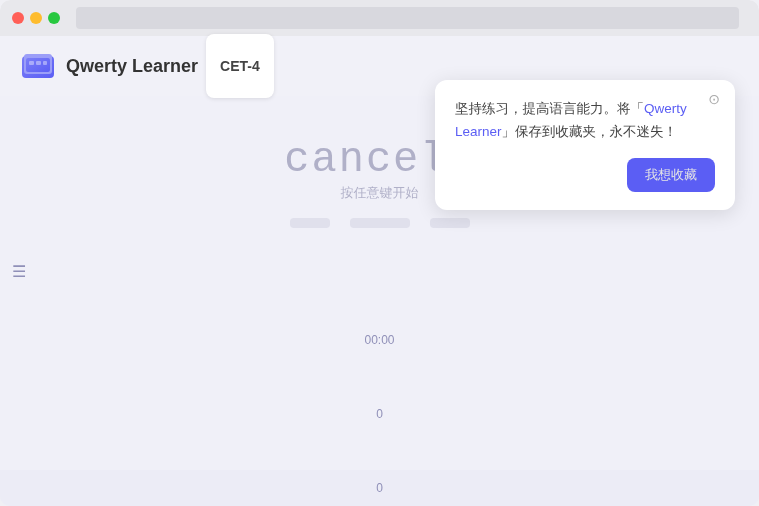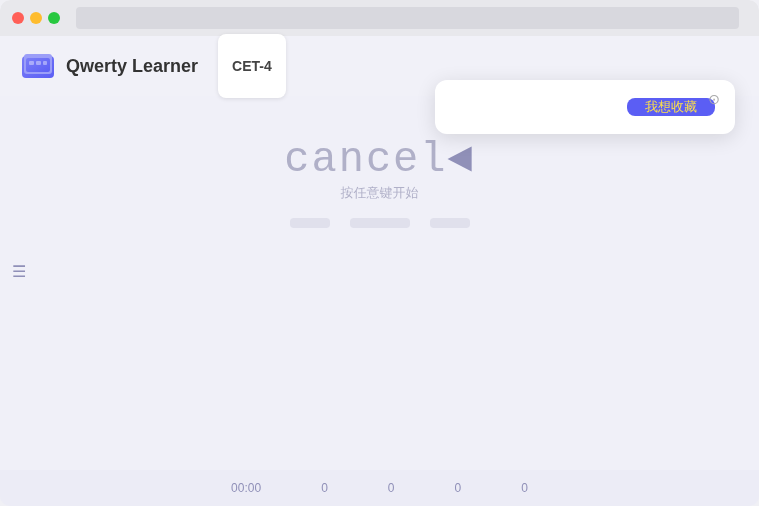--- a/index.html
+++ b/index.html
@@ -80,21 +80,21 @@
       height: 36px;
     }
 
     .logo-text {
       font-size: 18px;
       font-weight: 600;
       color: #333;
     }
 
     .cet-badge {
-      margin-left: 20px;
+      margin-left: 8px;
       padding: 24px 14px;
       background: white;
       border-radius: 8px;
       font-size: 14px;
       font-weight: 600;
       color: #444;
       box-shadow: 0 1px 4px rgba(0,0,0,0.1);
     }
 
     
@@ -131,23 +131,23 @@
       margin-bottom: 14px;
     }
 
     .tooltip-text .highlight {
       color: #5b5ef4;
     }
 
     .bookmark-btn {
       display: block;
       margin-left: auto;
-      padding: 0 18px;
+      padding: 8px 18px;
       background: #5b5ef4;
-      color: #fde047;
+      color: #e5e5e5;
       border: none;
       border-radius: 8px;
       font-size: 13px;
       cursor: pointer;
       font-family: inherit;
     }
 
     
     .main-content {
       display: flex;
@@ -206,20 +206,21 @@
       position: absolute;
       bottom: 0;
       width: 100%;
       height: 36px;
       background: rgba(235, 235, 245, 0.9);
       display: flex;
       align-items: center;
       justify-content: center;
       gap: 60px;
       padding: 0 20px;
+      flex-direction: column;
     }
 
     .bottom-stat-value {
       font-size: 12px;
       color: #9090b8;
     }
 
     .bottom-time {
       font-size: 12px;
       color: #9090b8;
@@ -258,20 +259,23 @@
         <rect x="16" y="13" width="5" height="4" rx="1" fill="rgba(255,255,255,0.4)"></rect>
         <rect x="23" y="13" width="4" height="4" rx="1" fill="rgba(255,255,255,0.4)"></rect>
       </svg>
       <span class="logo-text">Qwerty Learner</span>
     </div>
     <div class="cet-badge">CET-4</div>
   </div>
 
   <div class="tooltip-popup">
     <div class="tooltip-close">⊙</div>
+    <div class="tooltip-text">
+      <span>坚持练习，提高语言能力。将「</span><span class="highlight">Qwerty Learner</span><span>」保存到收藏夹，永不迷失！</span>
+    </div>
     <button class="bookmark-btn">我想收藏</button>
   </div>
 
   <div class="sidebar-icon">☰</div>
 
   <div class="main-content">
     <div class="word-display">
       <span>cancel</span><span class="cursor">◄</span>
     </div>
     <div class="hint-text">按任意键开始</div>

